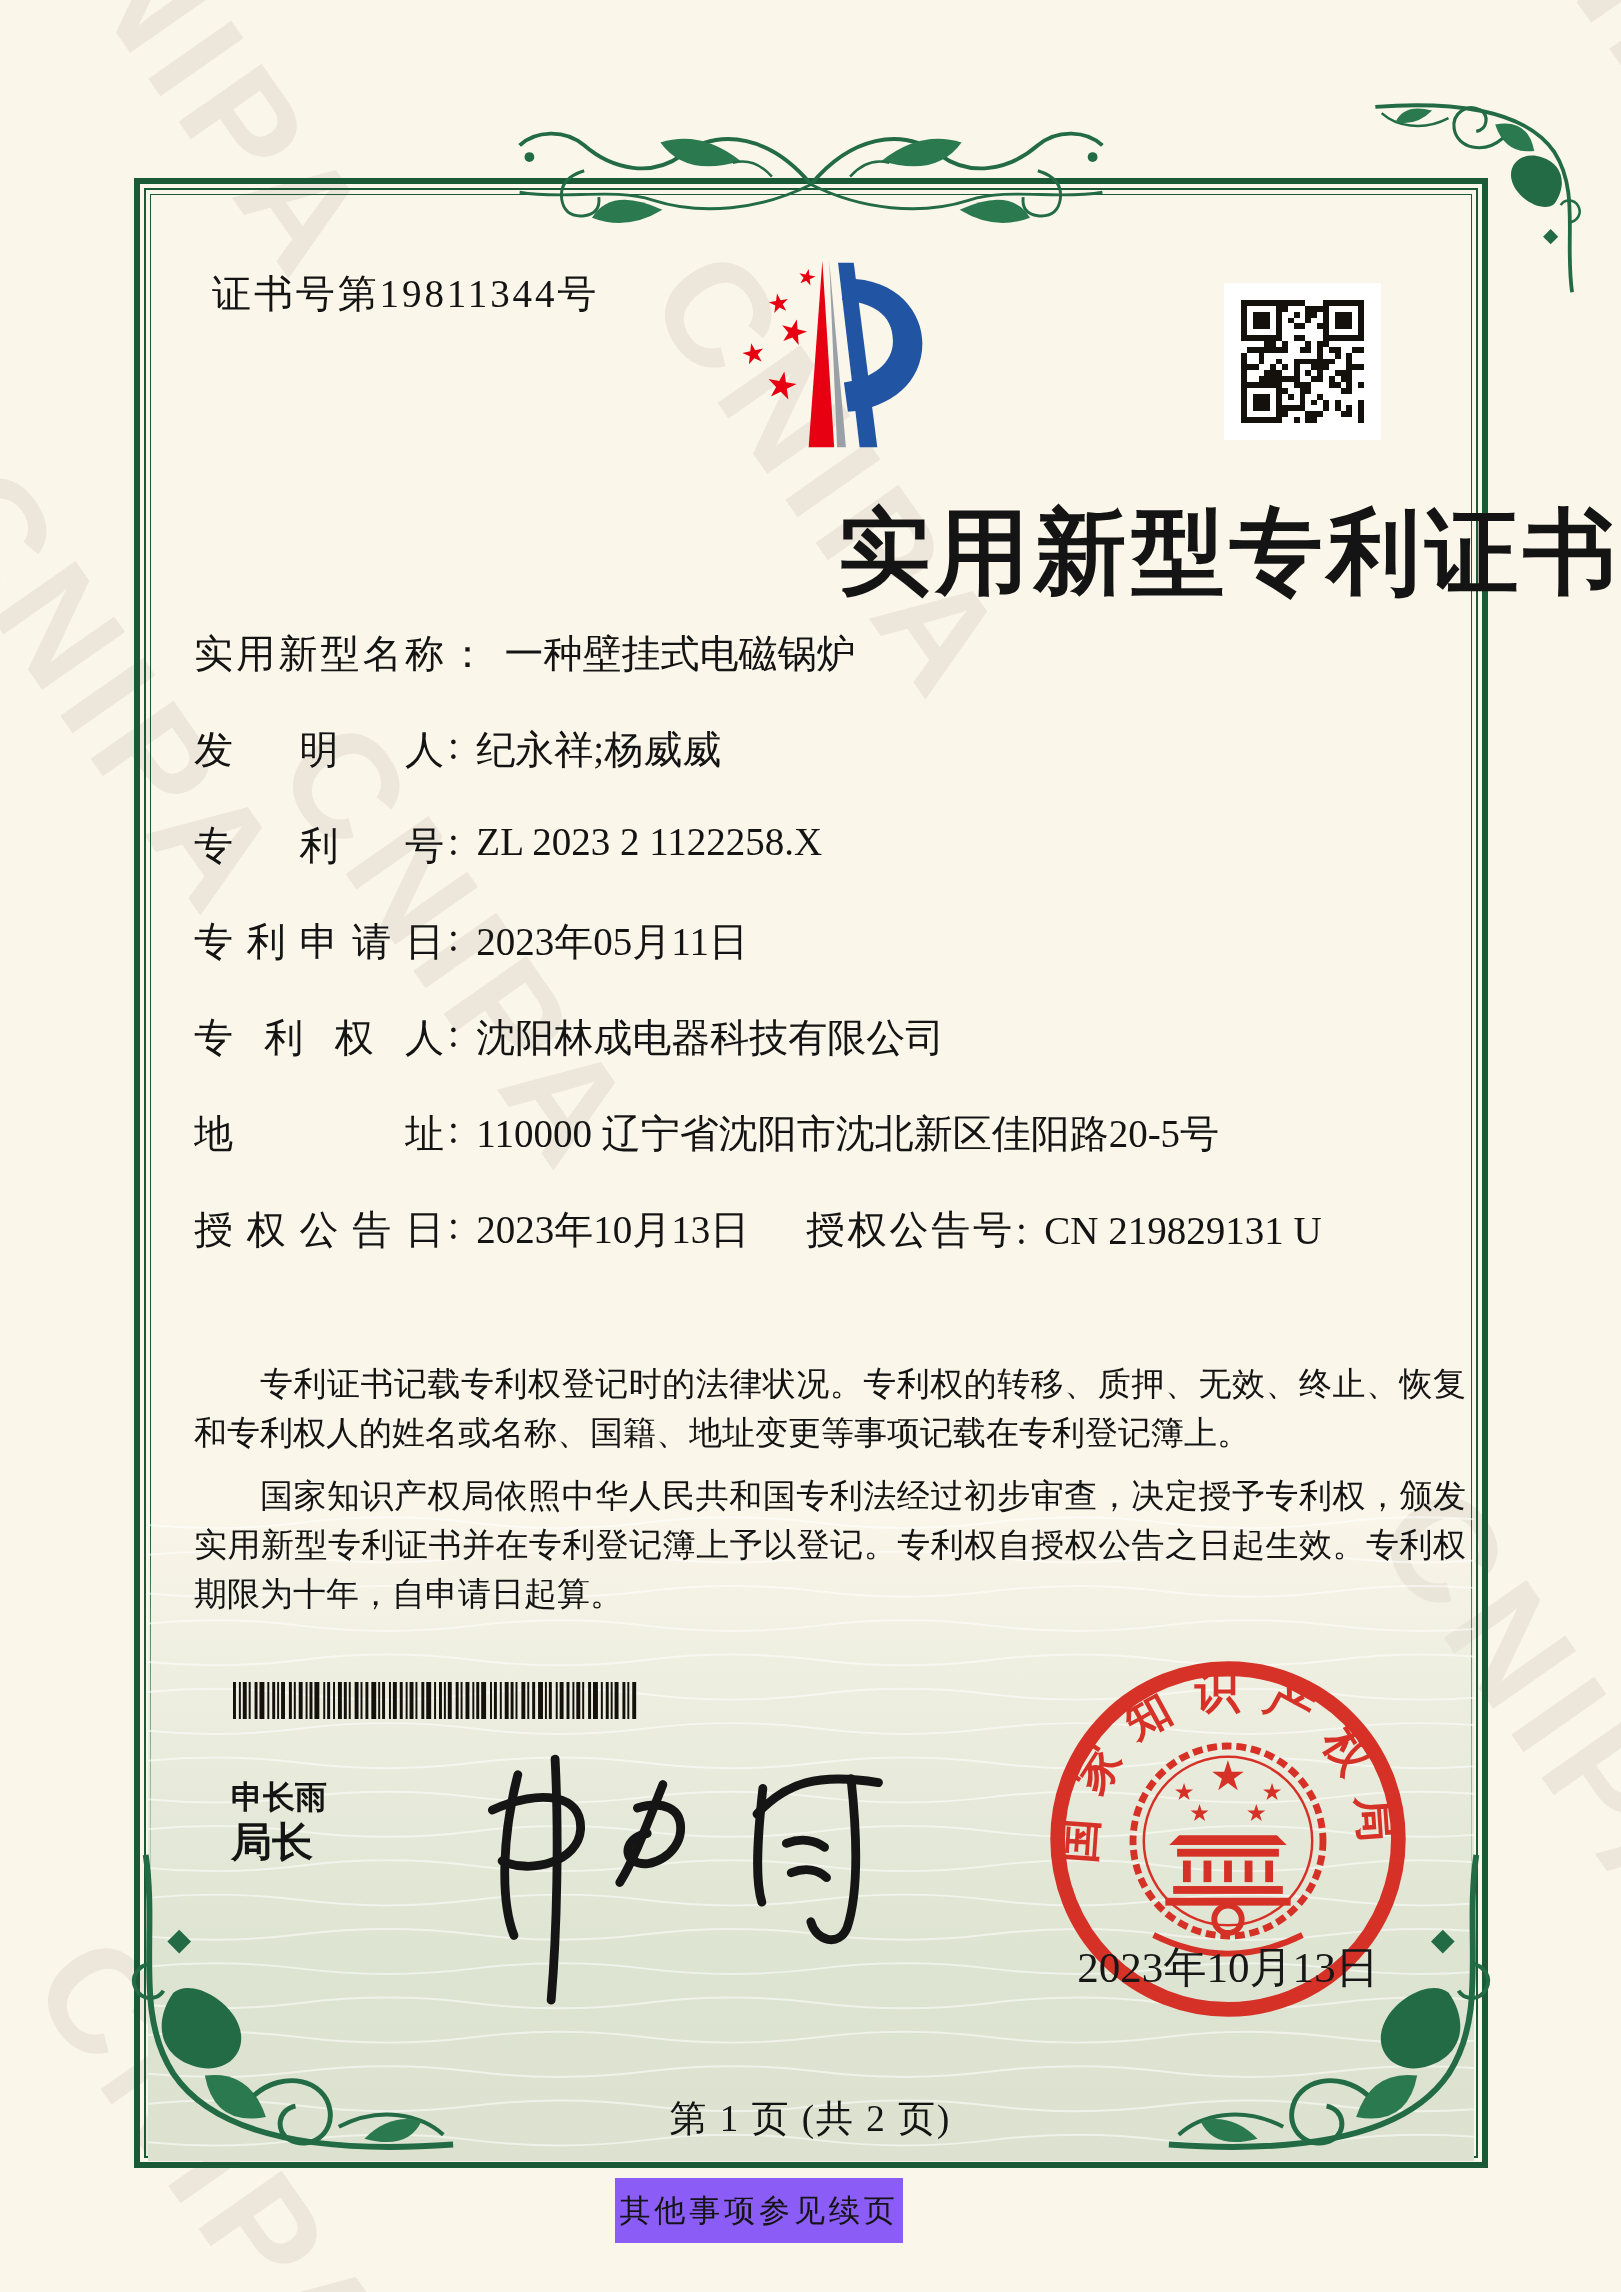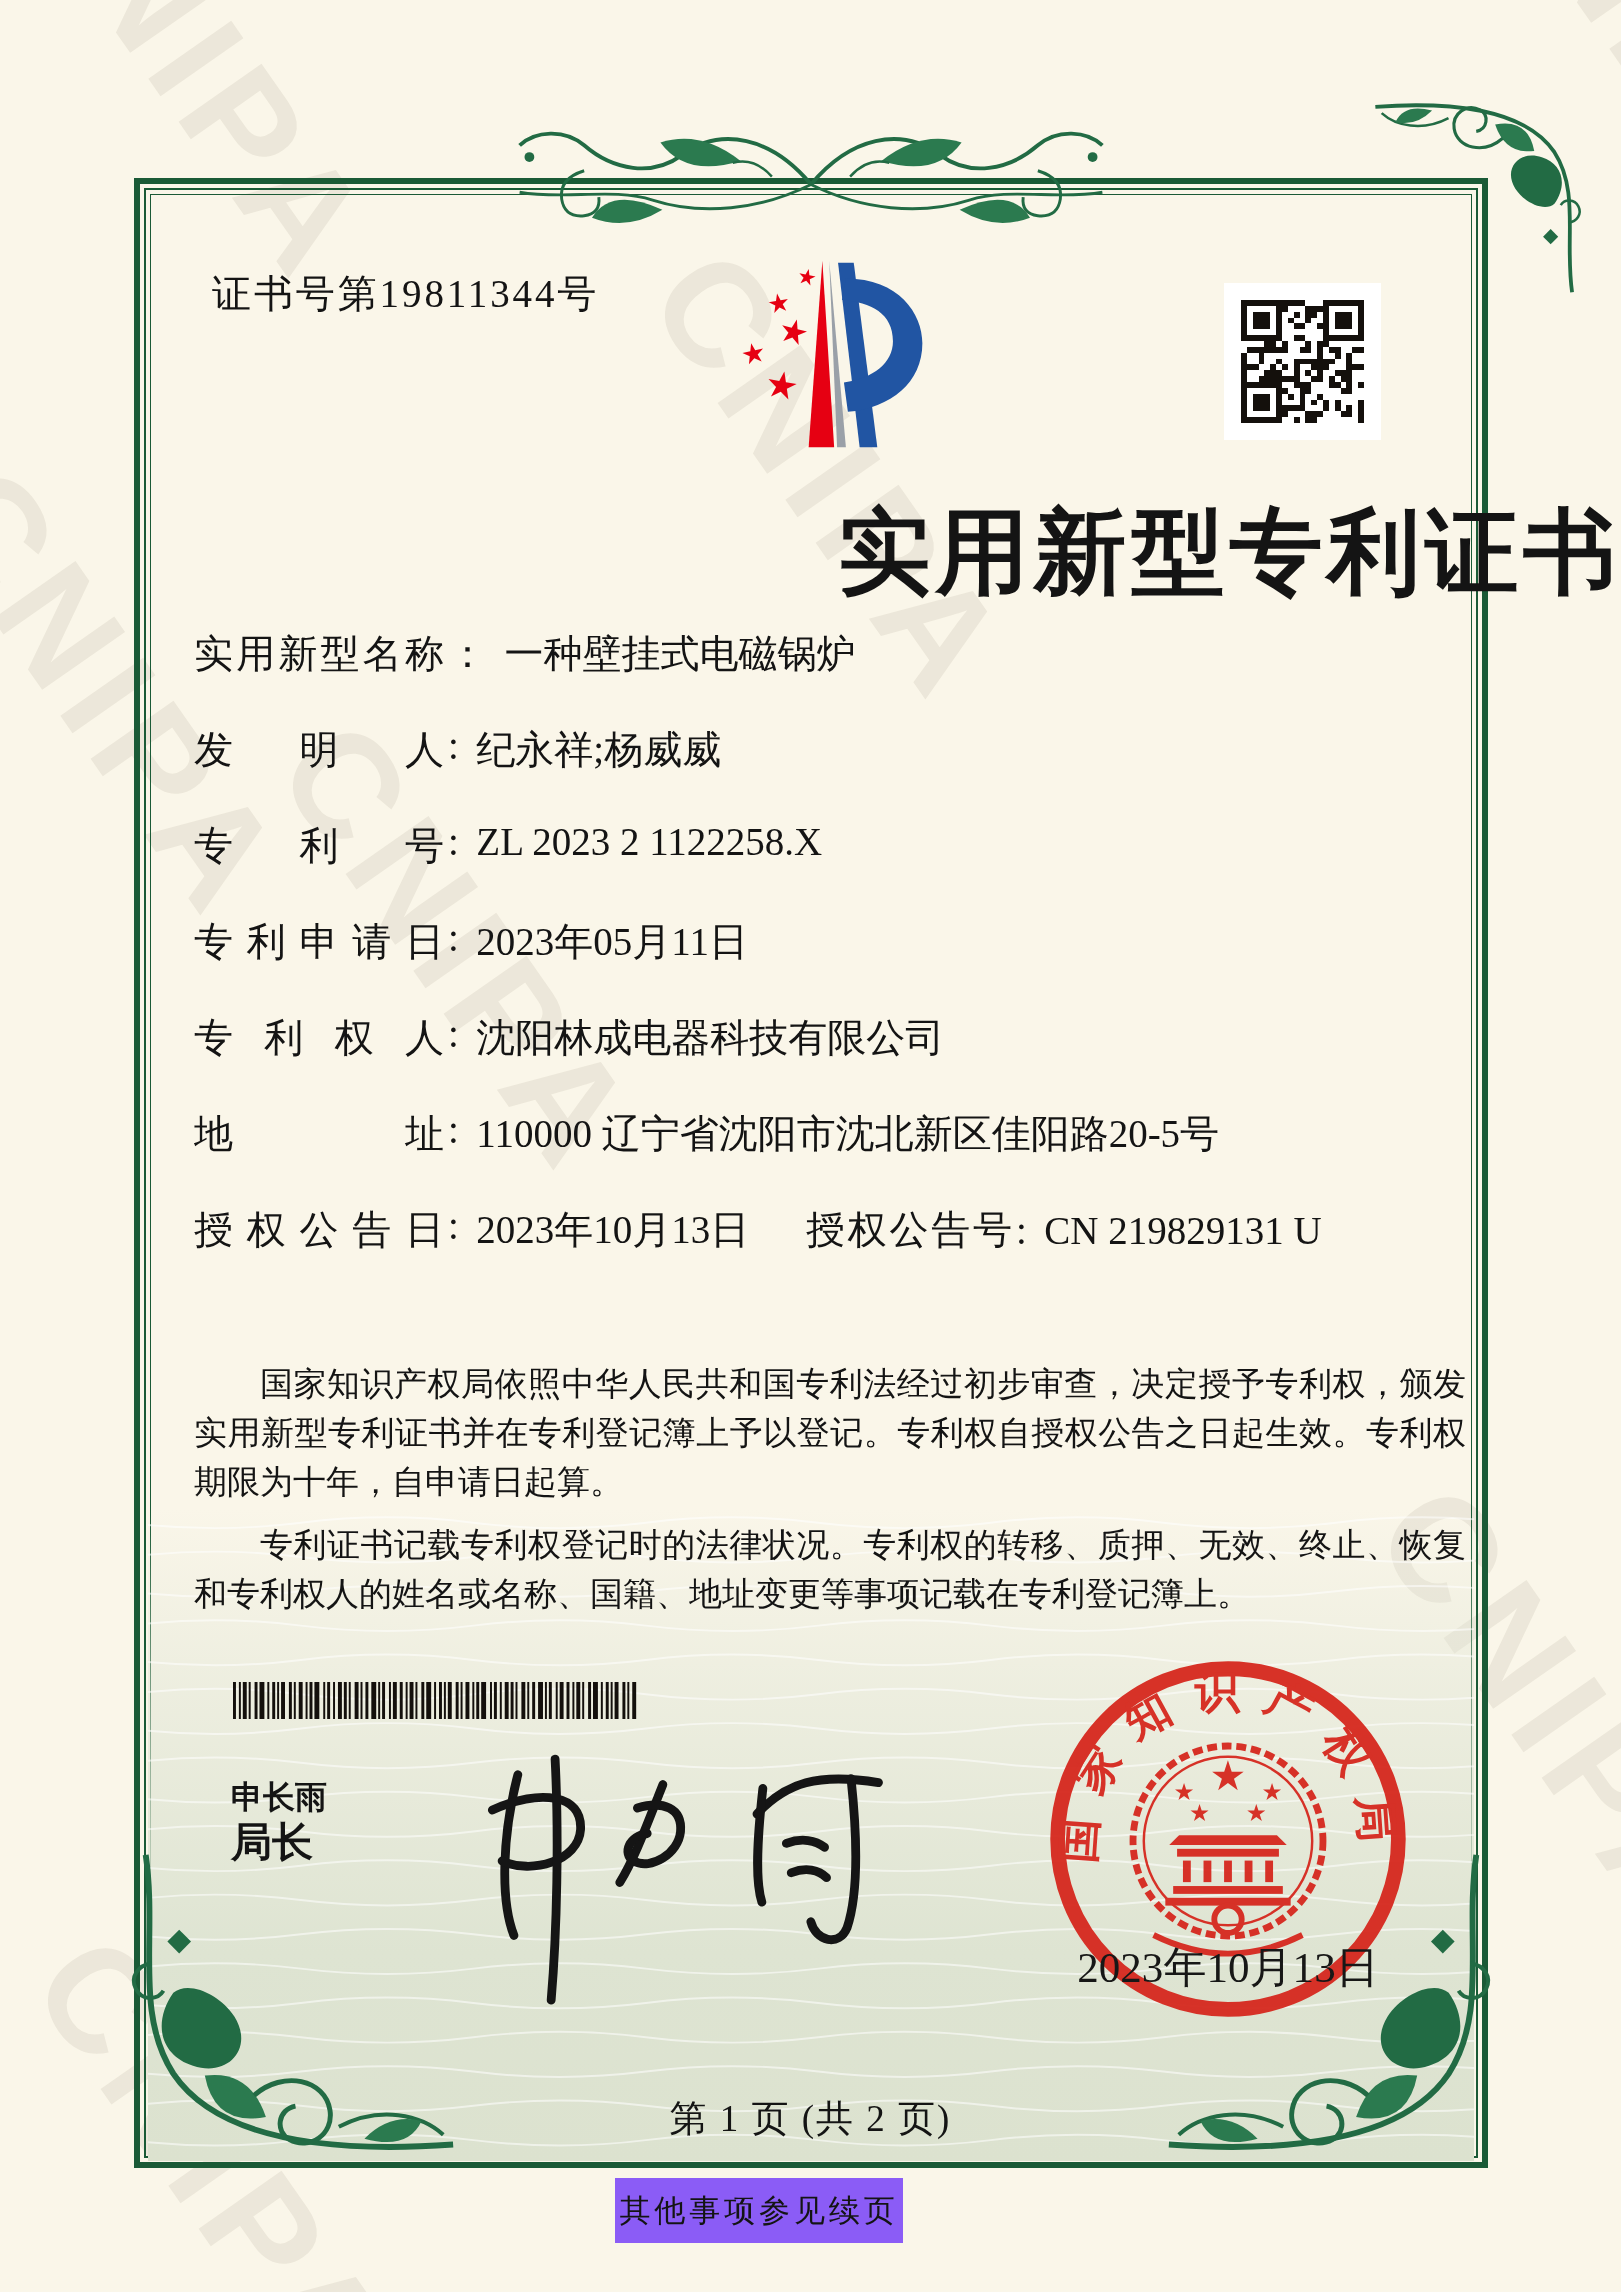--- a/index.html
+++ b/index.html
@@ -335,22 +335,22 @@
       <span class="val">2023年10月13日</span>
       <span class="pair2">
         <span class="lab lab2">授权公告号</span>
           <span class="col">:</span>
         <span class="val">CN 219829131 U</span>
       </span>
     </div>
   </div>
 
   <div class="paras">
+    <p>专利证书记载专利权登记时的法律状况。专利权的转移、质押、无效、终止、恢复和专利权人的姓名或名称、国籍、地址变更等事项记载在专利登记簿上。</p>
     <p>国家知识产权局依照中华人民共和国专利法经过初步审查，决定授予专利权，颁发实用新型专利证书并在专利登记簿上予以登记。专利权自授权公告之日起生效。专利权期限为十年，自申请日起算。</p>
-    <p>专利证书记载专利权登记时的法律状况。专利权的转移、质押、无效、终止、恢复和专利权人的姓名或名称、国籍、地址变更等事项记载在专利登记簿上。</p>
   </div>
 
   <svg class="barcode" id="bcsvg" viewBox="0 0 420 38" preserveAspectRatio="none">
       <rect x="0" y="0" width="3" height="38" fill="#14100c"></rect>
       <rect x="6" y="0" width="2" height="38" fill="#14100c"></rect>
       <rect x="10" y="0" width="4" height="38" fill="#14100c"></rect>
       <rect x="16" y="0" width="2" height="38" fill="#14100c"></rect>
       <rect x="22" y="0" width="3" height="38" fill="#14100c"></rect>
       <rect x="27" y="0" width="5" height="38" fill="#14100c"></rect>
       <rect x="35" y="0" width="2" height="38" fill="#14100c"></rect>

